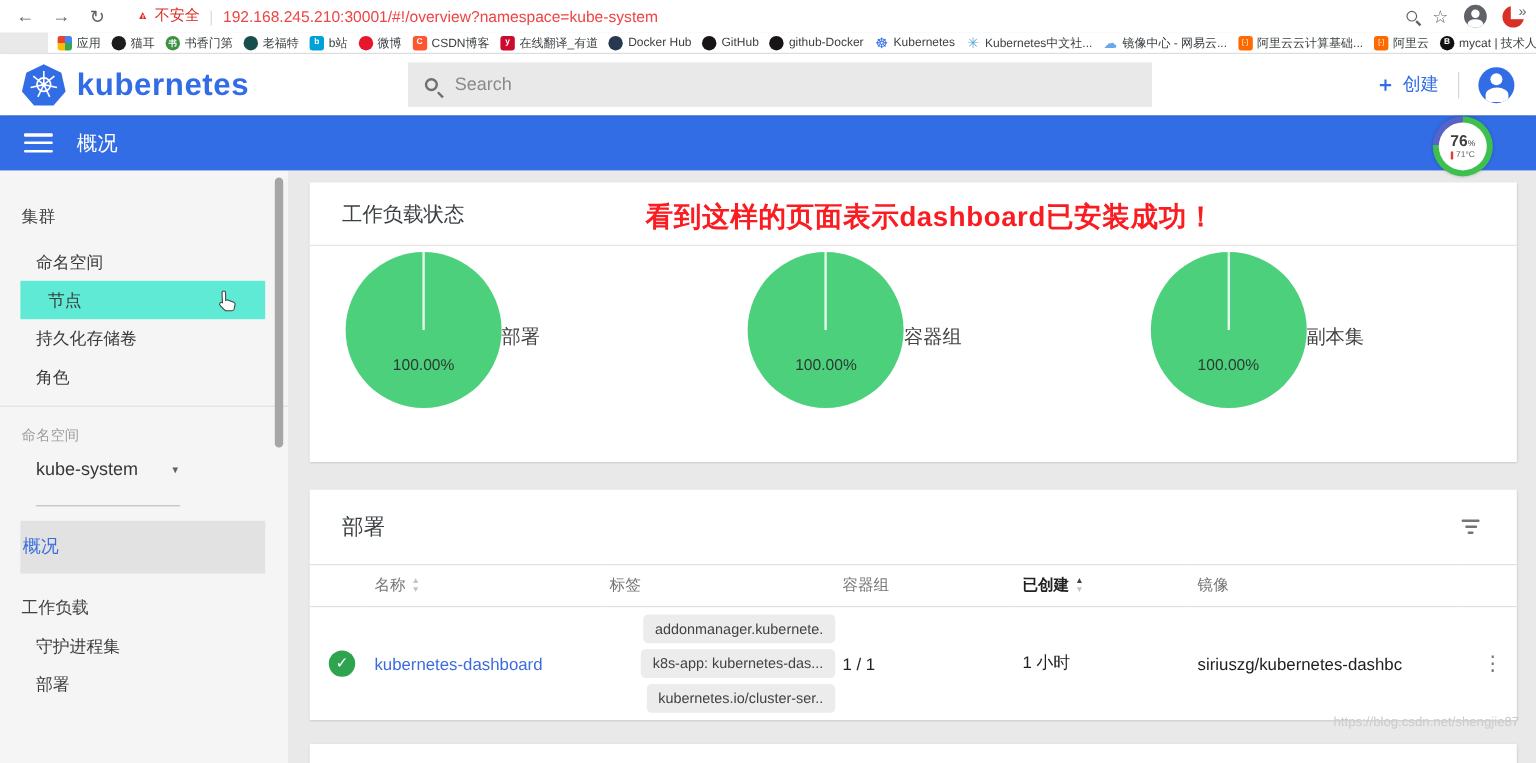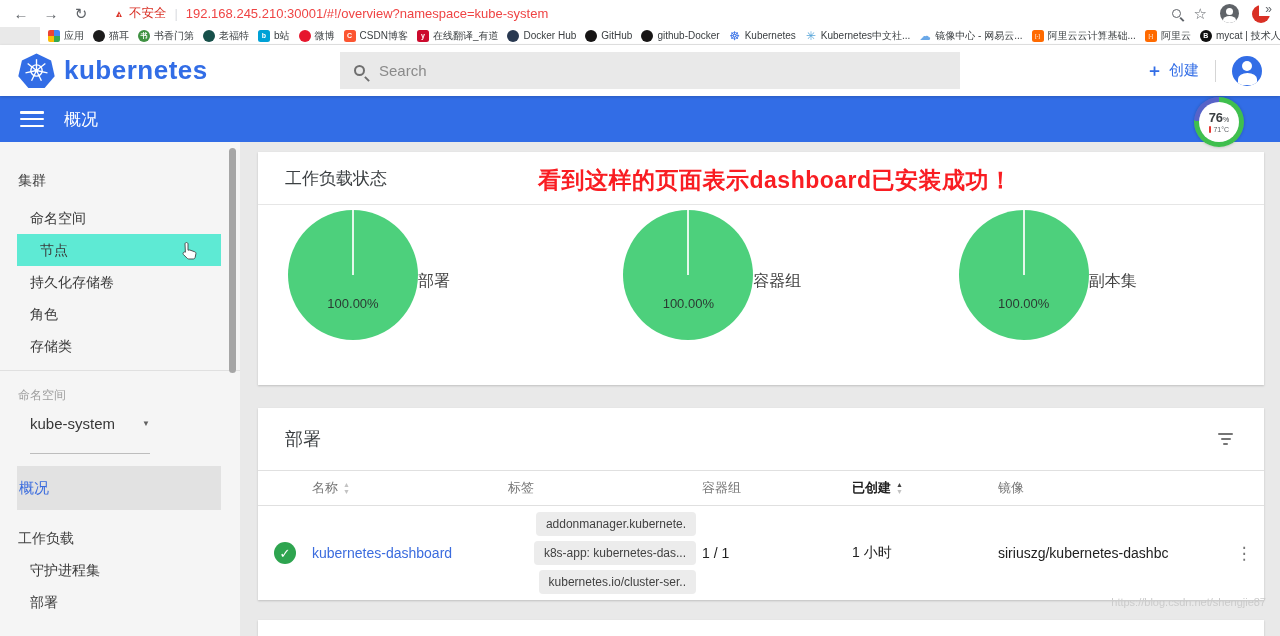--- a/index.html
+++ b/index.html
@@ -291,21 +291,20 @@
     <div class="side-sec">集群</div>
     <div class="side-item">命名空间</div>
     <div class="side-item hovered">
       <span>节点</span>
       <svg class="hand-cursor" width="15" height="19" viewBox="0 0 15 19">
         <path d="M4.5 1.5 C5.3 1.5 6 2.2 6 3 L6 9.2 L7 9 C7.2 8.9 7.5 8.9 7.8 9 L12.8 10.8 C13.6 11.1 14.1 11.9 13.9 12.7 L13.2 16.3 C13 17.3 12.2 18 11.2 18 L6.8 18 C6.2 18 5.7 17.8 5.3 17.4 L1.5 13.6 C0.9 13 0.9 12 1.5 11.4 C2 10.9 2.8 10.8 3.4 11.2 L3 3 C3 2.2 3.7 1.5 4.5 1.5 Z" fill="#fff" stroke="#444" stroke-width="0.9"></path>
       </svg>
     </div>
     <div class="side-item">持久化存储卷</div>
     <div class="side-item">角色</div>
-    <div class="side-item">存储类</div>
     <div class="side-divider"></div>
     <div class="ns-label">命名空间</div>
     <div class="ns-select">
       <span class="ns-value">kube-system</span>
       <span class="caret">▼</span>
     </div>
     <div class="side-overview"><span class="txt">概况</span></div>
     <div class="side-sec workloads">工作负载</div>
     <div class="side-item">守护进程集</div>
     <div class="side-item">部署</div>

